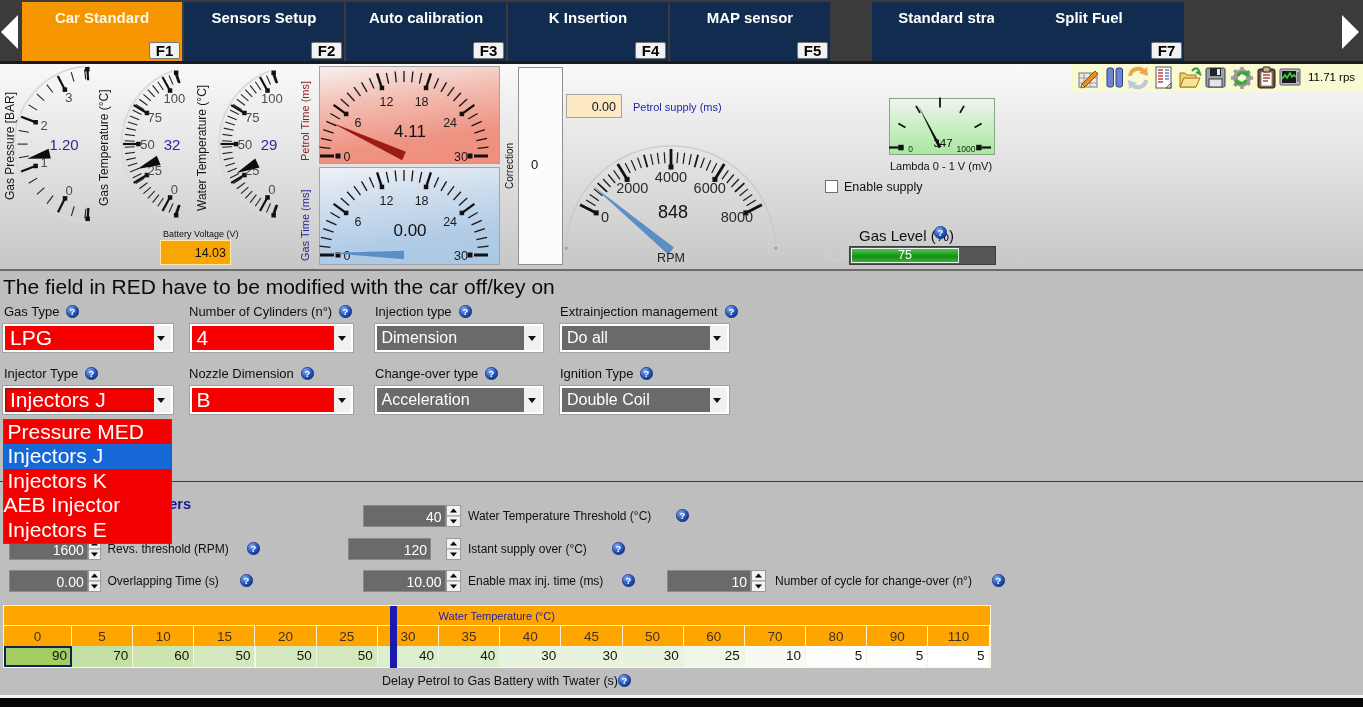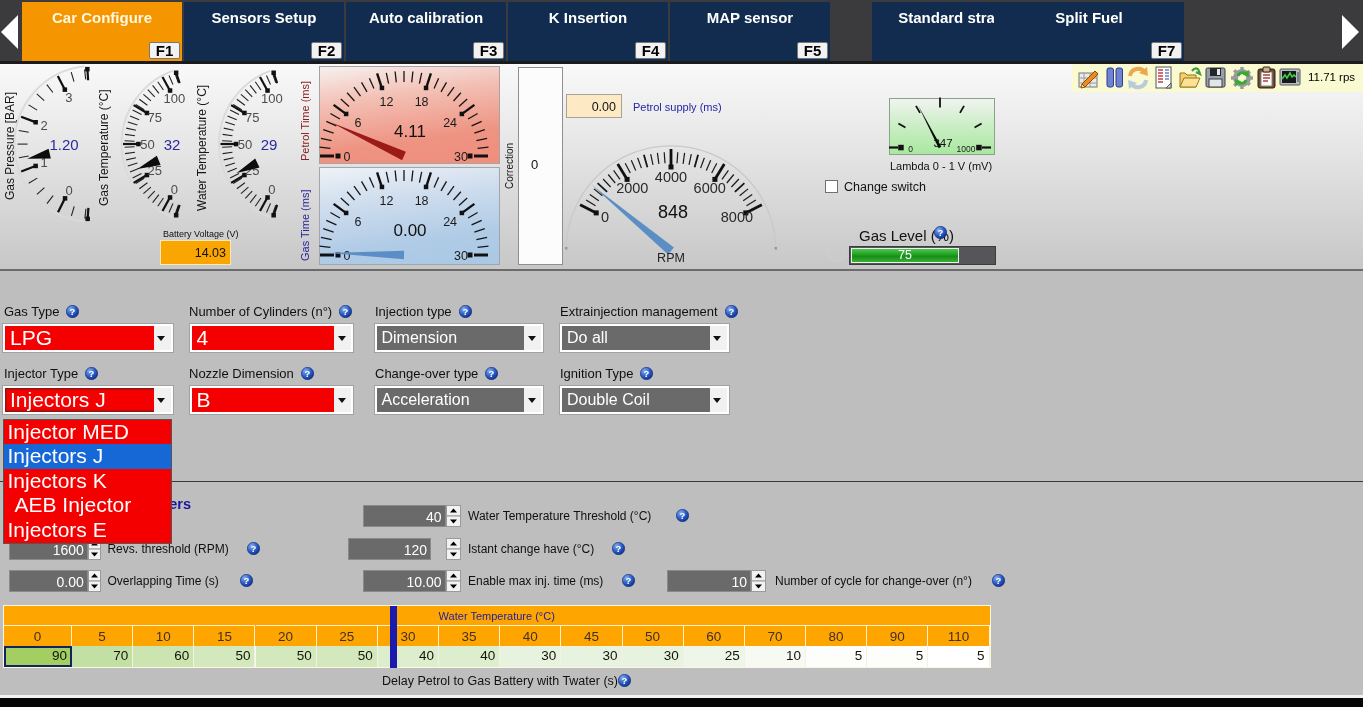--- a/index.html
+++ b/index.html
@@ -26,21 +26,21 @@
         <radialGradient id="qg2" cx="0.35" cy="0.3" r="0.75">
 <stop offset="0" stop-color="#88b0ec"></stop>
           <stop offset="0.55" stop-color="#2e5fc8"></stop>
 <stop offset="1" stop-color="#0e2f88"></stop>
         </radialGradient>
       </defs>
     </svg>
 
 <div class="abs" style="left:0;top:0;width:1363px;height:63px;background:#3b3b3e"></div>
 <div class="tab" style="left:22px;width:160px;background:#f59600;">
-      <span class="tt" style="color:#fff7e0">Car Configure</span>
+      <span class="tt" style="color:#fff7e0">Car Standard</span>
       <span class="fk">F1</span>
     </div>
 <div class="tab" style="left:184px;width:160px;">
       <span class="tt" style="">Sensors Setup</span>
       <span class="fk">F2</span>
     </div>
 <div class="tab" style="left:346px;width:160px;">
       <span class="tt" style="">Auto calibration</span>
       <span class="fk">F3</span>
     </div>
@@ -129,21 +129,21 @@
 <div class="abs" style="left:531px;top:157px;font-size:13px;color:#111">0</div>
 <div class="abs" style="left:889px;top:98px;width:106px;height:57px;border:1px solid #8aa48a;background:linear-gradient(#eef3ee 4%,#cdeec8 45%,#a9e8a0)"></div>
 <div class="lbl" style="left:163px;top:229px;font-size:9px">Battery Voltage (V)</div>
 <div class="abs" style="left:160px;top:240px;width:71px;height:25px;background:#f9a602;border:1px solid #ffe9b0"></div>
 <div class="abs" style="left:160px;top:246px;width:66px;text-align:right;font-size:12.5px;color:#111">14.03</div>
 <div class="abs" style="left:566px;top:94px;width:56px;height:24px;background:#fdeac5;border:1px solid #a9a29b"></div>
 <div class="abs" style="left:566px;top:100px;width:50px;text-align:right;font-size:12.5px;color:#111">0.00</div>
 <div class="abs" style="left:633px;top:101px;font-size:11px;color:#2525a8">Petrol supply (ms)</div>
 <div class="abs" style="left:861px;top:160px;width:160px;text-align:center;font-size:11px;color:#111">Lambda 0 - 1 V (mV)</div>
 <div class="abs" style="left:825px;top:180px;width:13px;height:13px;background:#fff;border:1px solid #707070"></div>
-<div class="abs" style="left:844px;top:180px;font-size:12.5px;color:#111">Change switch</div>
+<div class="abs" style="left:844px;top:180px;font-size:12.5px;color:#111">Enable supply</div>
 <div class="abs" style="left:859px;top:227px;font-size:15px;color:#111">Gas Level (%)</div>
 <svg width="13" height="13" viewBox="0 0 13 13" style="position:absolute;left:934px;top:226px">
       <circle cx="6.5" cy="6.5" r="6.2" fill="url(#qg2)" stroke="#0d2d7a" stroke-width="0.6"></circle>
       <text x="6.5" y="10" font-size="9.5" font-weight="bold" fill="#fff" text-anchor="middle" font-family="Liberation Sans, sans-serif">?</text>
     </svg>
 <div class="abs" style="left:827px;top:243px;width:19px;height:19px;border:2.5px solid #cdcdcd;border-radius:50%"></div>
 <div class="abs" style="left:849px;top:246px;width:147px;height:19px;background:#56565a;border:1px solid #3c3c3c">
       <div style="position:absolute;left:1px;top:1px;width:108px;height:15px;background:linear-gradient(#4fc44f,#1fa01f 45%,#188a18 55%,#35b333);border:1px solid #e8f5e8"></div>
       <div style="position:absolute;left:48px;top:1px;font-size:12.5px;color:#fff">75</div>
     </div>
@@ -427,20 +427,21 @@
       <line x1="898" y1="147.5" x2="889" y2="147.5" stroke="#111" stroke-width="2.2"></line>
       <rect x="898.2" y="144.8" width="5.5" height="5.5" fill="#111"></rect>
       <line x1="982" y1="147.5" x2="991" y2="147.5" stroke="#111" stroke-width="2.2"></line>
       <rect x="976.2" y="144.8" width="5.5" height="5.5" fill="#111"></rect>
       <text x="910.5" y="151.5" font-size="8.5" fill="#222" text-anchor="middle">0</text>
       <text x="966" y="151.5" font-size="8.5" fill="#222" text-anchor="middle">1000</text>
       <text x="943" y="147" font-size="11.5" fill="#111" text-anchor="middle">347</text>
       <polygon points="918.3,105.8 938.7,148.2 941.3,146.8" fill="#0a0a0a"></polygon>
     </svg>
 <div class="abs" style="left:0;top:269px;width:1363px;height:1.5px;background:#6b6b6b"></div>
+<div class="abs" style="left:3px;top:275px;font-size:21px;color:#0a0a0a">The field in RED have to be modified with the car off/key on</div>
 <div class="lbl" style="left:4px;top:304px">Gas Type<svg width="13" height="13" viewBox="0 0 13 13" style="vertical-align:-2px;margin-left:7px">
         <circle cx="6.5" cy="6.5" r="6.2" fill="url(#qg2)" stroke="#0d2d7a" stroke-width="0.6"></circle>
         <text x="6.5" y="10" font-size="9.5" font-weight="bold" fill="#fff" text-anchor="middle" font-family="Liberation Sans, sans-serif">?</text>
       </svg></div>
 <div class="lbl" style="left:189px;top:304px">Number of Cylinders (n°)<svg width="13" height="13" viewBox="0 0 13 13" style="vertical-align:-2px;margin-left:7px">
         <circle cx="6.5" cy="6.5" r="6.2" fill="url(#qg2)" stroke="#0d2d7a" stroke-width="0.6"></circle>
         <text x="6.5" y="10" font-size="9.5" font-weight="bold" fill="#fff" text-anchor="middle" font-family="Liberation Sans, sans-serif">?</text>
       </svg></div>
 <div class="lbl" style="left:375px;top:304px">Injection type<svg width="13" height="13" viewBox="0 0 13 13" style="vertical-align:-2px;margin-left:7px">
         <circle cx="6.5" cy="6.5" r="6.2" fill="url(#qg2)" stroke="#0d2d7a" stroke-width="0.6"></circle>
@@ -527,21 +528,21 @@
       <text x="6.5" y="10" font-size="9.5" font-weight="bold" fill="#fff" text-anchor="middle" font-family="Liberation Sans, sans-serif">?</text>
     </svg>
 <div class="fld" style="left:348px;top:537.5px;width:83px">
       <span class="fv">120</span>
     </div><svg width="15" height="22" viewBox="0 0 15 22" style="position:absolute;left:445.5px;top:537.5px">
       <rect x="0.5" y="0.5" width="14" height="10.5" fill="#f2f2f2" stroke="#9a9a9a"></rect>
       <rect x="0.5" y="11" width="14" height="10.5" fill="#f2f2f2" stroke="#9a9a9a"></rect>
       <polygon points="7.5,3.5 4.0,7.5 11.0,7.5" fill="#000"></polygon>
       <polygon points="7.5,18.5 4.0,14.5 11.0,14.5" fill="#000"></polygon>
     </svg>
-<div class="lbl2" style="left:468px;top:541.5px">Istant change have (°C)</div>
+<div class="lbl2" style="left:468px;top:541.5px">Istant supply over (°C)</div>
 <svg width="13" height="13" viewBox="0 0 13 13" style="position:absolute;left:612px;top:541.5px">
       <circle cx="6.5" cy="6.5" r="6.2" fill="url(#qg2)" stroke="#0d2d7a" stroke-width="0.6"></circle>
       <text x="6.5" y="10" font-size="9.5" font-weight="bold" fill="#fff" text-anchor="middle" font-family="Liberation Sans, sans-serif">?</text>
     </svg>
 <div class="fld" style="left:8.8px;top:569.5px;width:79px">
       <span class="fv">0.00</span>
     </div><svg width="13" height="22" viewBox="0 0 13 22" style="position:absolute;left:87.8px;top:569.5px">
       <rect x="0.5" y="0.5" width="12" height="10.5" fill="#f2f2f2" stroke="#9a9a9a"></rect>
       <rect x="0.5" y="11" width="12" height="10.5" fill="#f2f2f2" stroke="#9a9a9a"></rect>
       <polygon points="6.5,3.5 3.0,7.5 10.0,7.5" fill="#000"></polygon>
@@ -572,24 +573,24 @@
       <rect x="0.5" y="11" width="14" height="10.5" fill="#f2f2f2" stroke="#9a9a9a"></rect>
       <polygon points="7.5,3.5 4.0,7.5 11.0,7.5" fill="#000"></polygon>
       <polygon points="7.5,18.5 4.0,14.5 11.0,14.5" fill="#000"></polygon>
     </svg>
 <div class="lbl2" style="left:775px;top:573.5px">Number of cycle for change-over (n°)</div>
 <svg width="13" height="13" viewBox="0 0 13 13" style="position:absolute;left:992px;top:573.5px">
       <circle cx="6.5" cy="6.5" r="6.2" fill="url(#qg2)" stroke="#0d2d7a" stroke-width="0.6"></circle>
       <text x="6.5" y="10" font-size="9.5" font-weight="bold" fill="#fff" text-anchor="middle" font-family="Liberation Sans, sans-serif">?</text>
     </svg>
 <div class="abs" style="left:2.5px;top:418.5px;width:169px;height:125px;border:1px solid #555;background:#f50000;z-index:5">
-      <div style="position:absolute;left:0;top:0px;width:100%;height:24.6px;background:#f50000;color:#fff;font-size:21px;line-height:24px;padding-left:4px;white-space:nowrap">Injector MED</div>
+      <div style="position:absolute;left:0;top:0px;width:100%;height:24.6px;background:#f50000;color:#fff;font-size:21px;line-height:24px;padding-left:4px;white-space:nowrap">Pressure MED</div>
       <div style="position:absolute;left:0;top:24.6px;width:100%;height:24.6px;background:#1668d6;color:#fff;font-size:21px;line-height:24px;padding-left:4px;white-space:nowrap">Injectors J</div>
       <div style="position:absolute;left:0;top:49.2px;width:100%;height:24.6px;background:#f50000;color:#fff;font-size:21px;line-height:24px;padding-left:4px;white-space:nowrap">Injectors K</div>
-      <div style="position:absolute;left:0;top:73.8px;width:100%;height:24.6px;background:#f50000;color:#fff;font-size:21px;line-height:24px;padding-left:11px;white-space:nowrap">AEB Injector</div>
+      <div style="position:absolute;left:0;top:73.8px;width:100%;height:24.6px;background:#f50000;color:#fff;font-size:21px;line-height:24px;padding-left:0;white-space:nowrap">AEB Injector</div>
       <div style="position:absolute;left:0;top:98.4px;width:100%;height:24.6px;background:#f50000;color:#fff;font-size:21px;line-height:24px;padding-left:4px;white-space:nowrap">Injectors E</div>
     </div>
 <div class="abs" style="left:3px;top:605px;width:987.5px;height:63px;border:1px solid #fdf6e0"></div><div class="abs" style="left:4px;top:606px;width:985.5px;height:40px;background:#ffa500"></div><div class="abs" style="left:4px;top:646px;width:985.5px;height:21px;background:#f6f9f2"></div><div class="abs" style="left:4px;top:606px;width:985.5px;height:18.5px;text-align:center;font-size:11px;color:#2222a0;line-height:21px">Water Temperature (°C)</div><div class="abs" style="left:4px;top:624.5px;width:68px;height:21.5px;background:#ffa500;border-right:1px solid #fff2cc;border-top:1px solid #fff2cc;text-align:center;font-size:13.5px;color:#403028;line-height:21px">0</div><div class="abs" style="left:4px;top:646px;width:68px;height:21px;background:#a3cf62;border-right:1px solid #f2f2e4;text-align:right;font-size:13.5px;color:#141408;line-height:20px;padding-right:4px">90</div><div class="abs" style="left:72px;top:624.5px;width:61.2px;height:21.5px;background:#ffa500;border-right:1px solid #fff2cc;border-top:1px solid #fff2cc;text-align:center;font-size:13.5px;color:#403028;line-height:21px">5</div><div class="abs" style="left:72px;top:646px;width:61.2px;height:21px;background:#c3e0a4;border-right:1px solid #f2f2e4;text-align:right;font-size:13.5px;color:#141408;line-height:20px;padding-right:4px">70</div><div class="abs" style="left:133.2px;top:624.5px;width:61.2px;height:21.5px;background:#ffa500;border-right:1px solid #fff2cc;border-top:1px solid #fff2cc;text-align:center;font-size:13.5px;color:#403028;line-height:21px">10</div><div class="abs" style="left:133.2px;top:646px;width:61.2px;height:21px;background:#cbe4b0;border-right:1px solid #f2f2e4;text-align:right;font-size:13.5px;color:#141408;line-height:20px;padding-right:4px">60</div><div class="abs" style="left:194.3px;top:624.5px;width:61.2px;height:21.5px;background:#ffa500;border-right:1px solid #fff2cc;border-top:1px solid #fff2cc;text-align:center;font-size:13.5px;color:#403028;line-height:21px">15</div><div class="abs" style="left:194.3px;top:646px;width:61.2px;height:21px;background:#d3e8bc;border-right:1px solid #f2f2e4;text-align:right;font-size:13.5px;color:#141408;line-height:20px;padding-right:4px">50</div><div class="abs" style="left:255.5px;top:624.5px;width:61.2px;height:21.5px;background:#ffa500;border-right:1px solid #fff2cc;border-top:1px solid #fff2cc;text-align:center;font-size:13.5px;color:#403028;line-height:21px">20</div><div class="abs" style="left:255.5px;top:646px;width:61.2px;height:21px;background:#d3e8bc;border-right:1px solid #f2f2e4;text-align:right;font-size:13.5px;color:#141408;line-height:20px;padding-right:4px">50</div><div class="abs" style="left:316.7px;top:624.5px;width:61.2px;height:21.5px;background:#ffa500;border-right:1px solid #fff2cc;border-top:1px solid #fff2cc;text-align:center;font-size:13.5px;color:#403028;line-height:21px">25</div><div class="abs" style="left:316.7px;top:646px;width:61.2px;height:21px;background:#d3e8bc;border-right:1px solid #f2f2e4;text-align:right;font-size:13.5px;color:#141408;line-height:20px;padding-right:4px">50</div><div class="abs" style="left:377.9px;top:624.5px;width:61.2px;height:21.5px;background:#ffa500;border-right:1px solid #fff2cc;border-top:1px solid #fff2cc;text-align:center;font-size:13.5px;color:#403028;line-height:21px">30</div><div class="abs" style="left:377.9px;top:646px;width:61.2px;height:21px;background:#dceece;border-right:1px solid #f2f2e4;text-align:right;font-size:13.5px;color:#141408;line-height:20px;padding-right:4px">40</div><div class="abs" style="left:439px;top:624.5px;width:61.2px;height:21.5px;background:#ffa500;border-right:1px solid #fff2cc;border-top:1px solid #fff2cc;text-align:center;font-size:13.5px;color:#403028;line-height:21px">35</div><div class="abs" style="left:439px;top:646px;width:61.2px;height:21px;background:#dceece;border-right:1px solid #f2f2e4;text-align:right;font-size:13.5px;color:#141408;line-height:20px;padding-right:4px">40</div><div class="abs" style="left:500.2px;top:624.5px;width:61.2px;height:21.5px;background:#ffa500;border-right:1px solid #fff2cc;border-top:1px solid #fff2cc;text-align:center;font-size:13.5px;color:#403028;line-height:21px">40</div><div class="abs" style="left:500.2px;top:646px;width:61.2px;height:21px;background:#e7f3de;border-right:1px solid #f2f2e4;text-align:right;font-size:13.5px;color:#141408;line-height:20px;padding-right:4px">30</div><div class="abs" style="left:561.4px;top:624.5px;width:61.2px;height:21.5px;background:#ffa500;border-right:1px solid #fff2cc;border-top:1px solid #fff2cc;text-align:center;font-size:13.5px;color:#403028;line-height:21px">45</div><div class="abs" style="left:561.4px;top:646px;width:61.2px;height:21px;background:#e7f3de;border-right:1px solid #f2f2e4;text-align:right;font-size:13.5px;color:#141408;line-height:20px;padding-right:4px">30</div><div class="abs" style="left:622.5px;top:624.5px;width:61.2px;height:21.5px;background:#ffa500;border-right:1px solid #fff2cc;border-top:1px solid #fff2cc;text-align:center;font-size:13.5px;color:#403028;line-height:21px">50</div><div class="abs" style="left:622.5px;top:646px;width:61.2px;height:21px;background:#e7f3de;border-right:1px solid #f2f2e4;text-align:right;font-size:13.5px;color:#141408;line-height:20px;padding-right:4px">30</div><div class="abs" style="left:683.7px;top:624.5px;width:61.2px;height:21.5px;background:#ffa500;border-right:1px solid #fff2cc;border-top:1px solid #fff2cc;text-align:center;font-size:13.5px;color:#403028;line-height:21px">60</div><div class="abs" style="left:683.7px;top:646px;width:61.2px;height:21px;background:#edf6e8;border-right:1px solid #f2f2e4;text-align:right;font-size:13.5px;color:#141408;line-height:20px;padding-right:4px">25</div><div class="abs" style="left:744.9px;top:624.5px;width:61.2px;height:21.5px;background:#ffa500;border-right:1px solid #fff2cc;border-top:1px solid #fff2cc;text-align:center;font-size:13.5px;color:#403028;line-height:21px">70</div><div class="abs" style="left:744.9px;top:646px;width:61.2px;height:21px;background:#f6faf3;border-right:1px solid #f2f2e4;text-align:right;font-size:13.5px;color:#141408;line-height:20px;padding-right:4px">10</div><div class="abs" style="left:806px;top:624.5px;width:61.2px;height:21.5px;background:#ffa500;border-right:1px solid #fff2cc;border-top:1px solid #fff2cc;text-align:center;font-size:13.5px;color:#403028;line-height:21px">80</div><div class="abs" style="left:806px;top:646px;width:61.2px;height:21px;background:#fdfefc;border-right:1px solid #f2f2e4;text-align:right;font-size:13.5px;color:#141408;line-height:20px;padding-right:4px">5</div><div class="abs" style="left:867.2px;top:624.5px;width:61.2px;height:21.5px;background:#ffa500;border-right:1px solid #fff2cc;border-top:1px solid #fff2cc;text-align:center;font-size:13.5px;color:#403028;line-height:21px">90</div><div class="abs" style="left:867.2px;top:646px;width:61.2px;height:21px;background:#fdfefc;border-right:1px solid #f2f2e4;text-align:right;font-size:13.5px;color:#141408;line-height:20px;padding-right:4px">5</div><div class="abs" style="left:928.4px;top:624.5px;width:61.2px;height:21.5px;background:#ffa500;border-right:1px solid #fff2cc;border-top:1px solid #fff2cc;text-align:center;font-size:13.5px;color:#403028;line-height:21px">110</div><div class="abs" style="left:928.4px;top:646px;width:61.2px;height:21px;background:#ffffff;border-right:1px solid #f2f2e4;text-align:right;font-size:13.5px;color:#141408;line-height:20px;padding-right:4px">5</div><div class="abs" style="left:4px;top:646px;width:68px;height:21px;border:2px solid #10245e"></div><div class="abs" style="left:390px;top:606px;width:6.5px;height:61.5px;background:#1a1aae"></div>
 <div class="abs" style="left:382px;top:674px;font-size:12.5px;color:#111">Delay Petrol to Gas Battery with Twater (s)</div>
 <svg width="13" height="13" viewBox="0 0 13 13" style="position:absolute;left:618px;top:674px">
       <circle cx="6.5" cy="6.5" r="6.2" fill="url(#qg2)" stroke="#0d2d7a" stroke-width="0.6"></circle>
       <text x="6.5" y="10" font-size="9.5" font-weight="bold" fill="#fff" text-anchor="middle" font-family="Liberation Sans, sans-serif">?</text>
     </svg>
 <div class="abs" style="left:0;top:694.5px;width:1363px;height:3px;background:#f2f2f2"></div>
 <div class="abs" style="left:0;top:697.5px;width:1363px;height:9.5px;background:#060606"></div>

